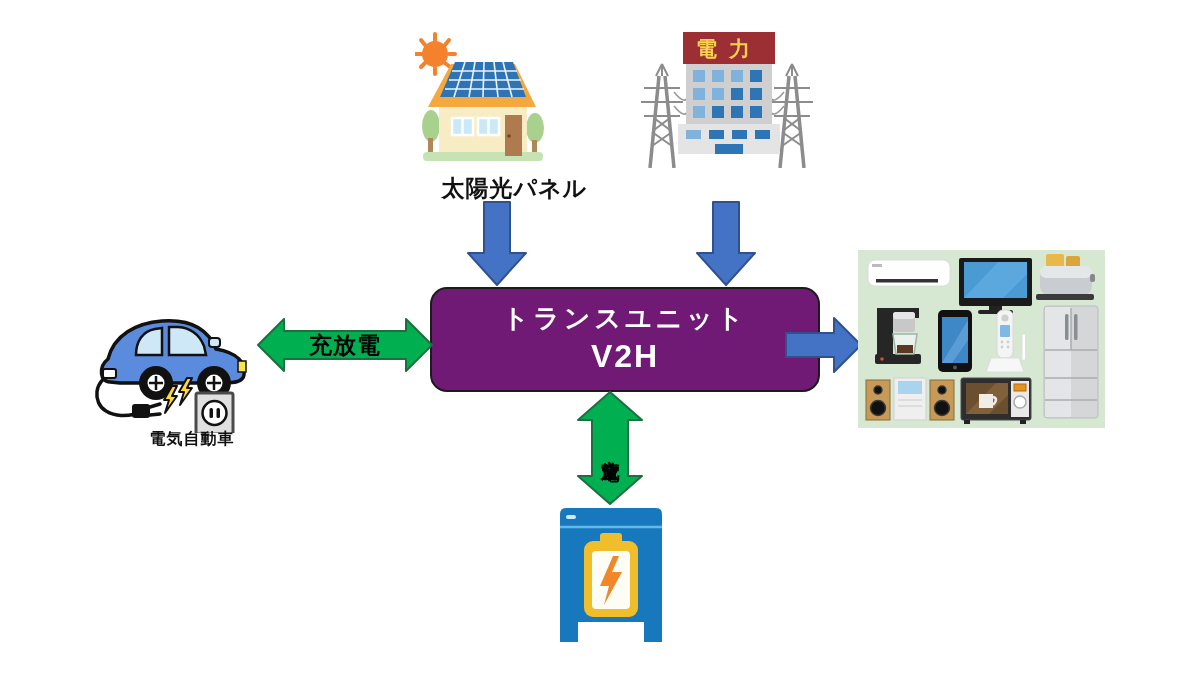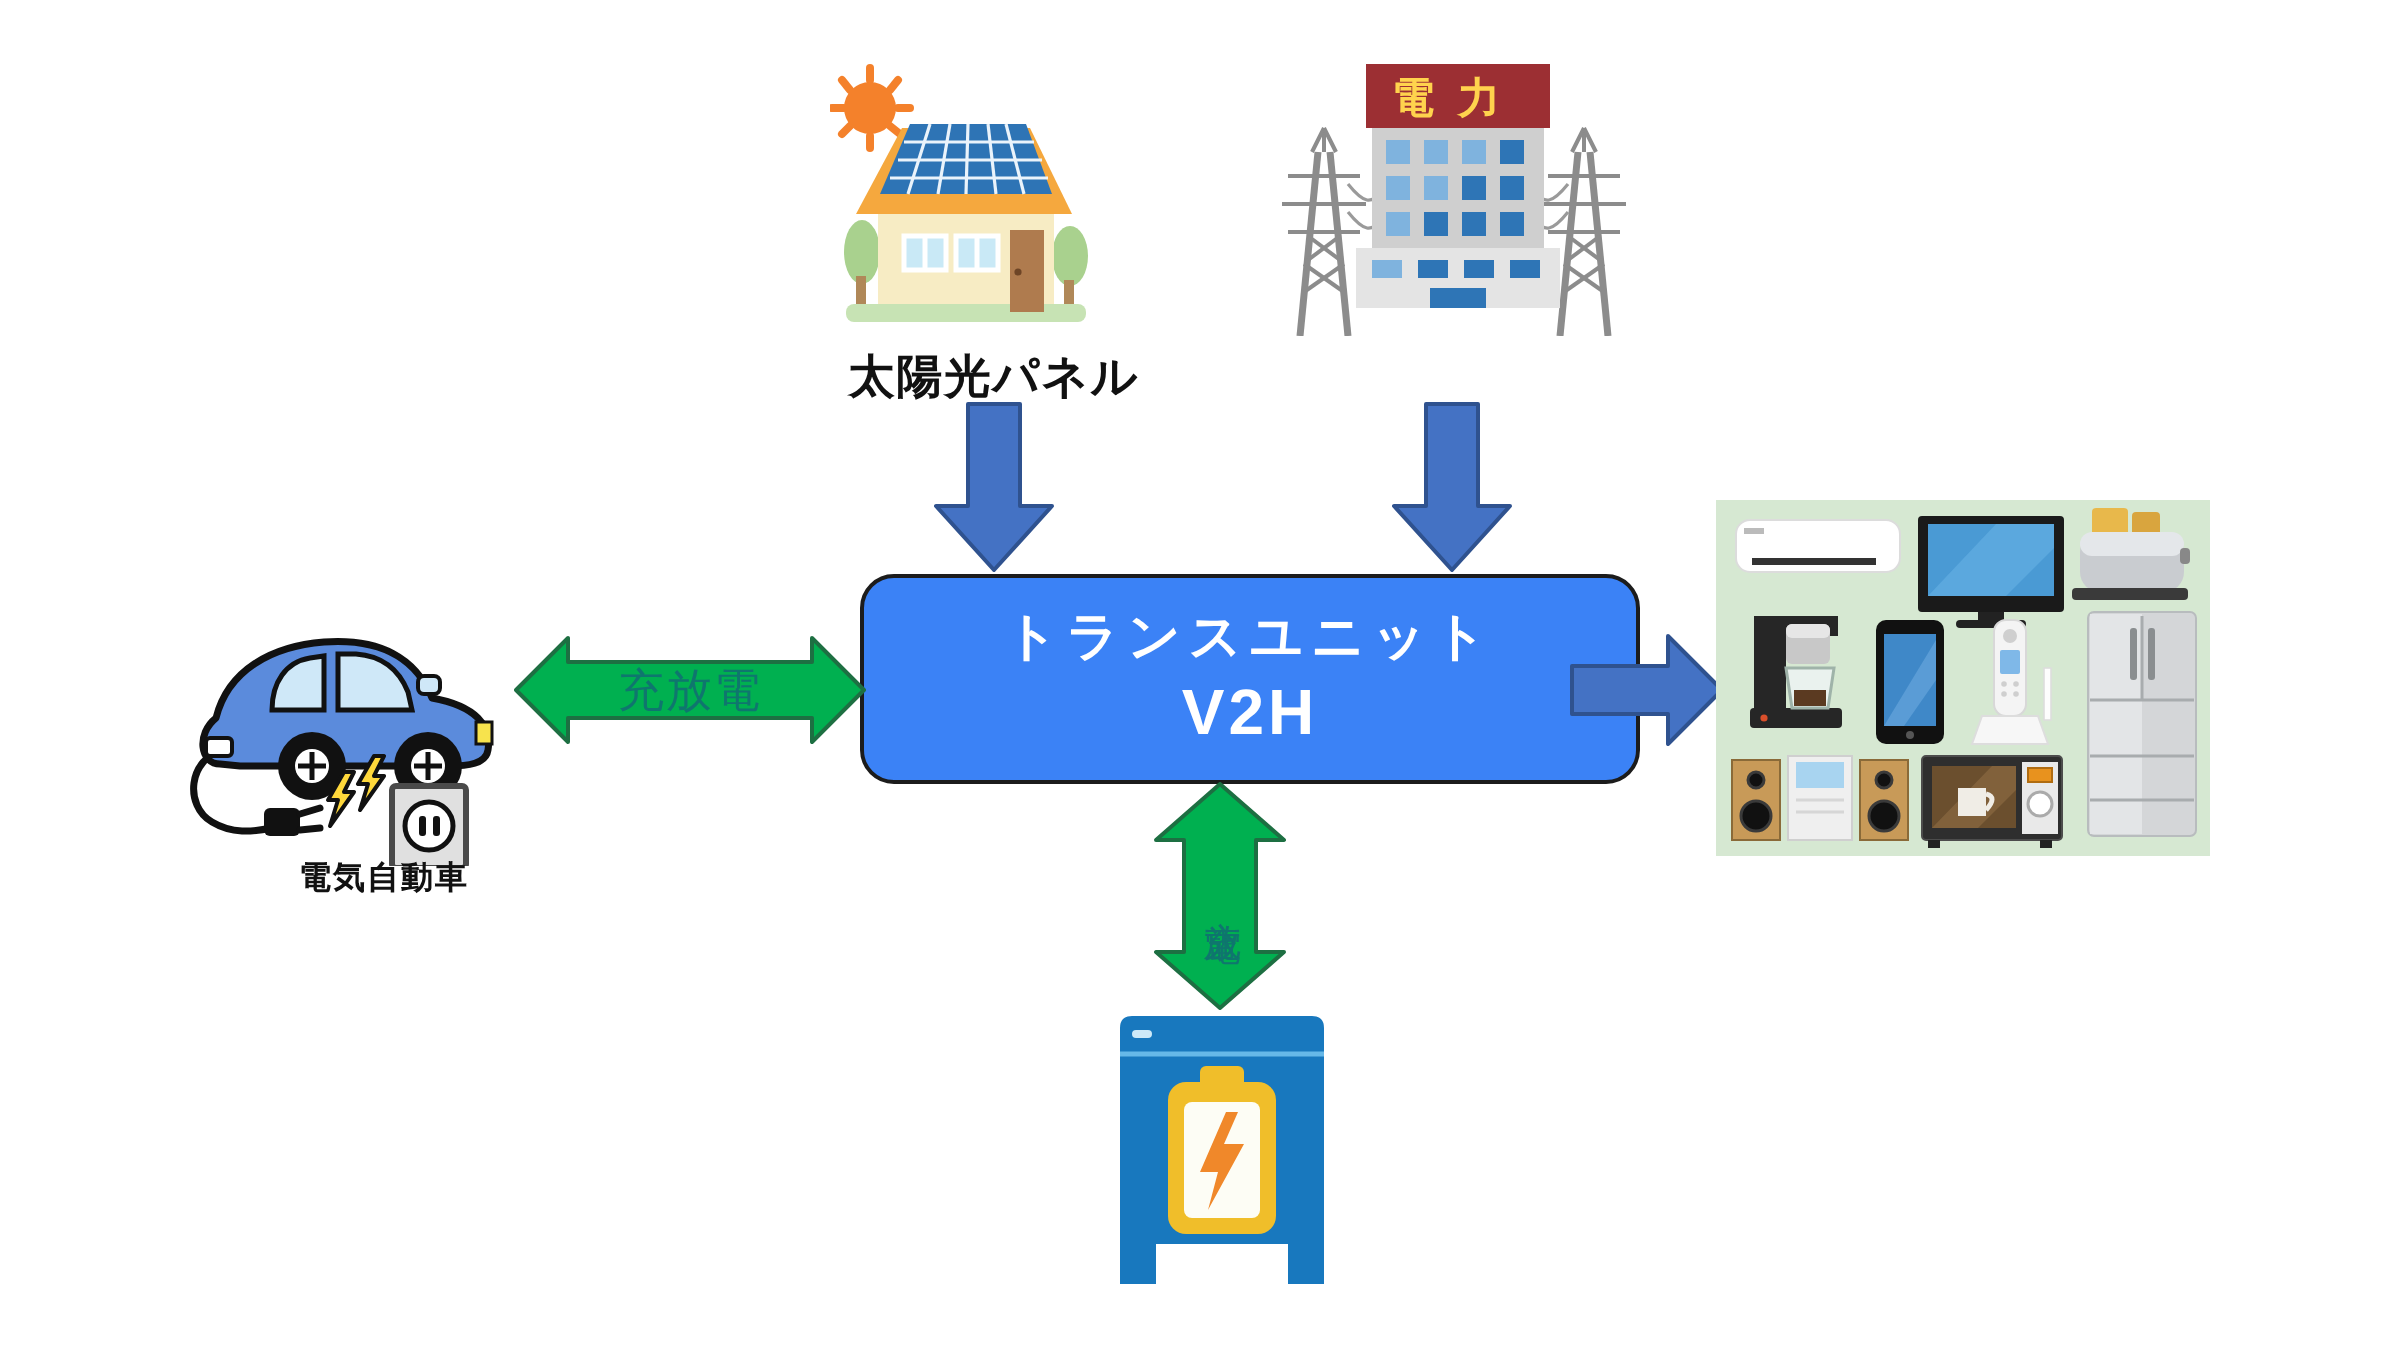--- a/index.html
+++ b/index.html
@@ -7,28 +7,28 @@
     position:relative;width:1200px;height:675px;background:#ffffff;overflow:hidden;
     font-family:"Liberation Sans","DejaVu Sans",sans-serif;color:#1a1a1a;
   }
   .abs{position:absolute;}
   .node-label{
     position:absolute;text-align:center;font-weight:bold;font-size:23px;color:#111;
     letter-spacing:1px;white-space:nowrap;
   }
   #center-box{
     position:absolute;left:430px;top:287px;width:390px;height:105px;box-sizing:border-box;
-    background:#3b82f6;border:2px solid #1c1c1c;border-radius:17px;
+    background:#701a75;border:2px solid #1c1c1c;border-radius:17px;
     display:flex;flex-direction:column;align-items:center;justify-content:center;
     color:#fff;font-weight:bold;line-height:1.3;
   }
   #center-box .l1{font-size:26px;letter-spacing:4px;}
   #center-box .l2{font-size:32px;letter-spacing:2px;}
   .arrow-label{
-    position:absolute;color:#0f766e;font-weight:normal;pointer-events:none;
+    position:absolute;color:#000000;font-weight:bold;pointer-events:none;
     display:flex;align-items:center;justify-content:center;
   }
   .h-arrow-label{left:257px;top:317px;width:176px;height:56px;font-size:23px;letter-spacing:1px;}
   .v-arrow-label{left:577px;top:391px;width:66px;height:114px;font-size:19px;}
   .v-arrow-label span{writing-mode:vertical-rl;text-orientation:upright;letter-spacing:2px;}
   svg{display:block;}
 </style>
 </head>
 <body>
 
@@ -72,21 +72,21 @@
           <rect x="37" y="104" width="21" height="17" fill="#C9E9F6" stroke="#fff" stroke-width="2.5"></rect>
           <line x1="47.5" y1="104" x2="47.5" y2="121" stroke="#fff" stroke-width="2.5"></line>
           <rect x="63" y="104" width="21" height="17" fill="#C9E9F6" stroke="#fff" stroke-width="2.5"></rect>
           <line x1="73.5" y1="104" x2="73.5" y2="121" stroke="#fff" stroke-width="2.5"></line>
         </g>
         <rect x="90" y="101" width="17" height="41" fill="#AF7B4E"></rect>
         <circle cx="94" cy="122" r="1.8" fill="#6e4526"></circle>
       </g>
     </svg>
   </div>
-  <div class="node-label" style="left:407px;top:173px;width:180px;">太陽光パネル</div>
+  <div class="node-label" style="left:407px;top:173px;width:180px;text-align:right;">太陽光パネル</div>
 
   <div class="abs" style="left:638px;top:26px;width:178px;height:142px;text-align:center;">
     <svg width="178" height="142" viewBox="0 0 178 142">
       <g stroke="#8C8C8C" fill="none">
         <g stroke-width="3.5">
           <line x1="12" y1="142" x2="21" y2="50"></line>
             <line x1="36" y1="142" x2="27" y2="50"></line>
         </g>
         <g stroke-width="2">
           <line x1="6" y1="62" x2="42" y2="62"></line>

